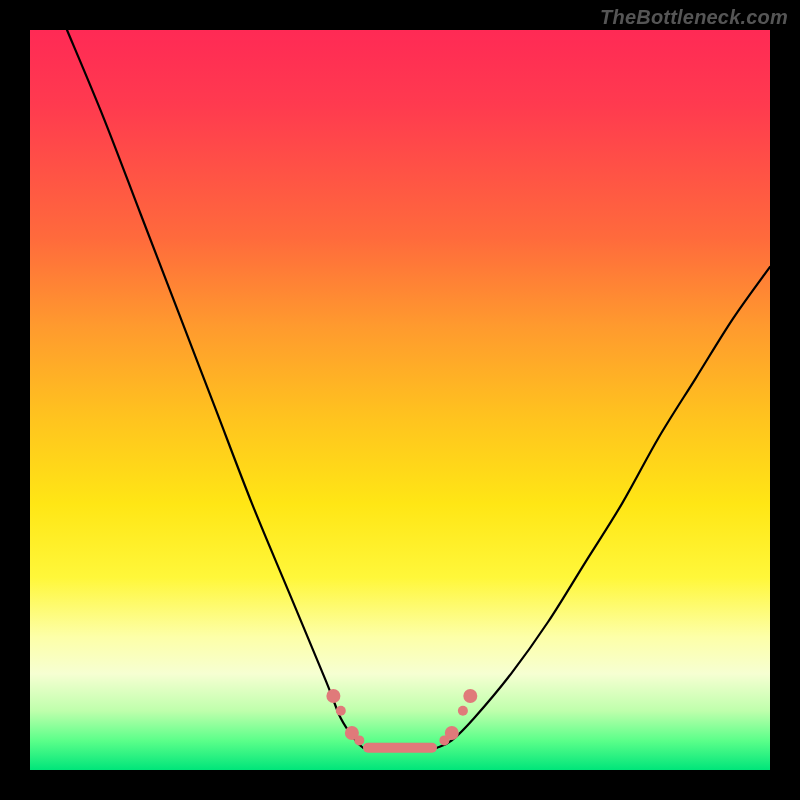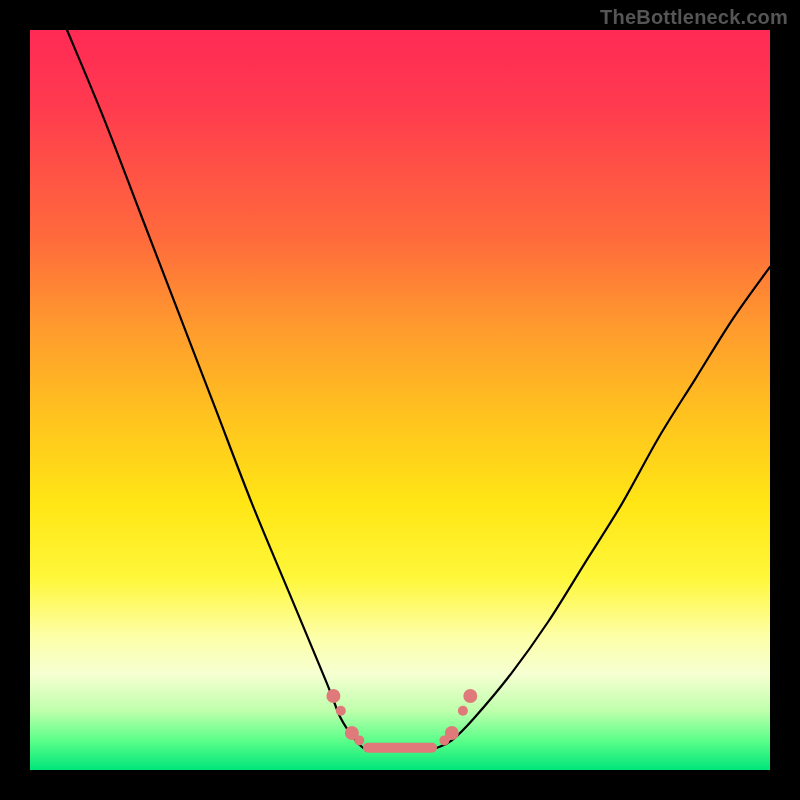--- a/index.html
+++ b/index.html
@@ -11,20 +11,21 @@
     overflow: hidden;
     font-family: Arial, Helvetica, sans-serif;
   }
   .frame {
     position: absolute;
     left: 0;
     top: 0;
     width: 800px;
     height: 800px;
     background: #000;
+    font-style: italic;
   }
   .plot-area {
     position: absolute;
     left: 30px;
     top: 30px;
     width: 740px;
     height: 740px;
     
     background: linear-gradient(
       to bottom,

